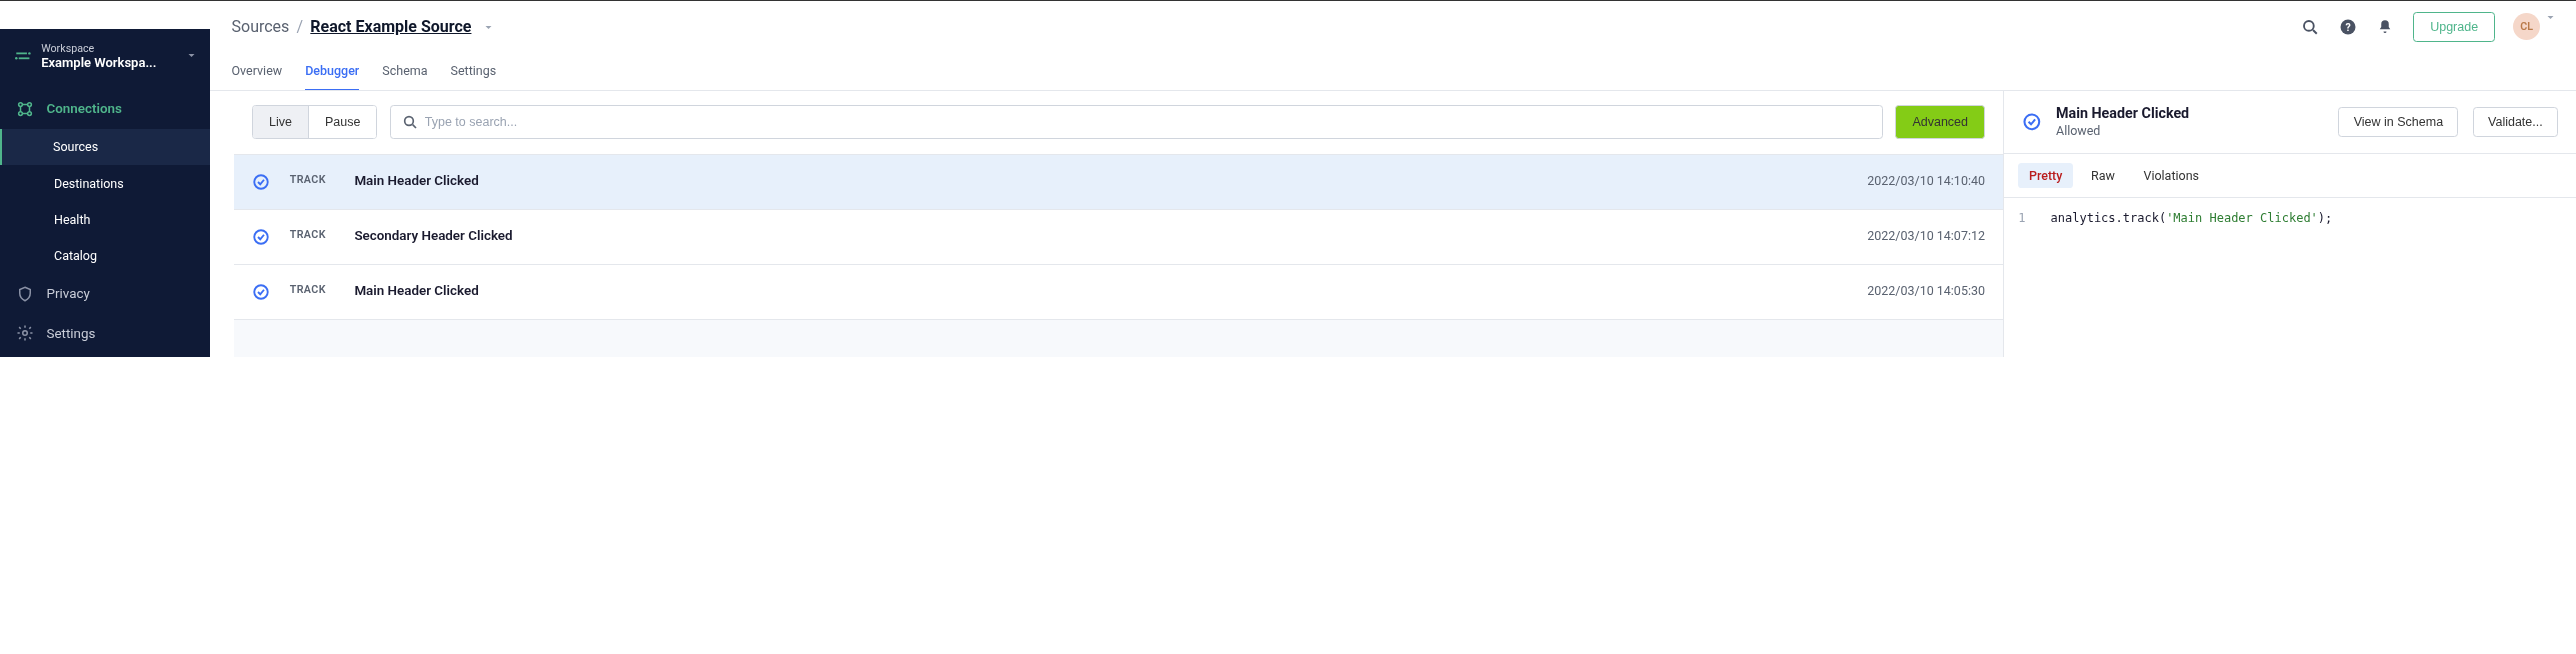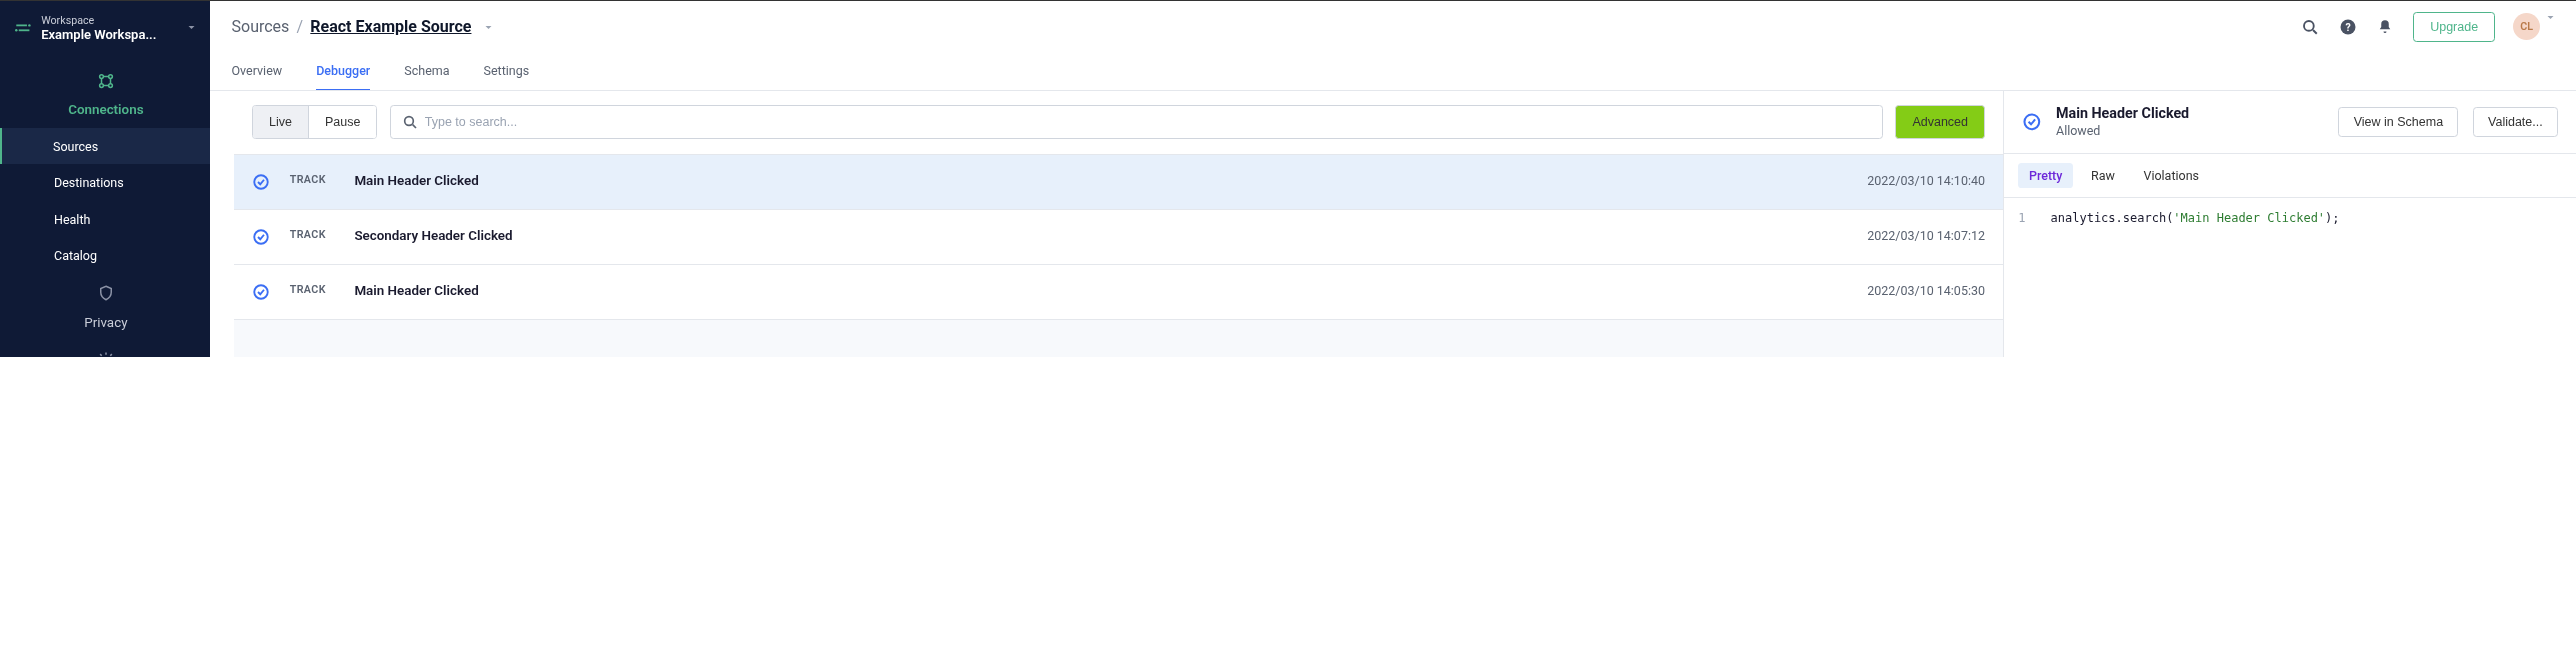--- a/index.html
+++ b/index.html
@@ -1,49 +1,49 @@
 <!DOCTYPE html>
 <html style="font-size:14.3px"><head>
   <meta charset="utf-8">
   <style>
     * { margin: 0; padding: 0; box-sizing: border-box; }
     body { font-family: -apple-system, BlinkMacSystemFont, "Segoe UI", Roboto, sans-serif; font-size: 12.5px; color: #1a1a2e; background: #fff; overflow: hidden; }
     .app { display: flex; height: 357px; border-top: 1.8px solid #333; }
     
     
-    .sidebar { width: 210px; background: #0f1a36; color: #fff; display: flex; flex-direction: column; flex-shrink: 0; }
+    .sidebar { width: 210px; background: #0f1a36; color: #fff; display: flex; flex-direction: column; flex-shrink: 0; margin-top: 28px; }
     .workspace-row { display: flex; align-items: center; padding: 12.5px 14.3px 12.5px 12.5px; gap: 9px; cursor: pointer; }
     .workspace-logo { width: 19.7px; height: 19.7px; display: flex; align-items: center; justify-content: center; flex-shrink: 0; }
     .workspace-text { flex: 1; min-width: 0; }
     .workspace-label { font-size: 10.7px; color: #c9cdd8; }
     .workspace-name { font-size: 13px; font-weight: 600; color: #fff; white-space: nowrap; overflow: hidden; text-overflow: ellipsis; }
     .workspace-chevron { color: #8b92a6; }
     
     .nav-section { margin-top: 7.2px; }
-    .nav-item { display: flex; align-items: center; padding: 10.7px 14.3px 10.7px 16px; gap: 12.5px; cursor: pointer; font-size: 13.4px; color: #c9cdd8; flex-direction: column; }
+    .nav-item { display: flex; align-items: center; padding: 10.7px 14.3px 10.7px 16px; gap: 12.5px; cursor: pointer; font-size: 13.4px; color: #c9cdd8; }
     .nav-item.active { color: #4fb58b; font-weight: 600; }
     .nav-icon { width: 18px; height: 18px; display: flex; align-items: center; justify-content: center; flex-shrink: 0; }
     .nav-sub { padding: 10.7px 14.3px 10.7px 54px; font-size: 12.5px; color: #ffffff; cursor: pointer; }
     .nav-sub.active { background: #1a2847; color: #fff; border-left: 2.7px solid #4fb58b; padding-left: 51px; }
     
     
     .main { flex: 1; display: flex; flex-direction: column; background: #fff; min-width: 0; }
     .topbar { display: flex; align-items: center; padding: 10.7px 21.5px; gap: 9px; }
     .breadcrumb { flex: 1; display: flex; align-items: center; gap: 7.2px; font-size: 16px; }
     .crumb-root { color: #5a6270; }
     .crumb-sep { color: #9aa3b2; }
     .crumb-current { font-weight: 700; color: #0f172a; text-decoration: underline; }
     .crumb-chevron { color: #9aa3b2; margin-left: 5.4px; cursor: pointer; }
     .top-actions { display: flex; align-items: center; gap: 18px; }
     .top-icon { width: 19.7px; height: 19.7px; color: #4a5263; cursor: pointer; display: flex; align-items: center; justify-content: center; }
     .upgrade-btn { border: 1.3px solid #4fb58b; color: #4fb58b; background: #fff; padding: 7.2px 16px; border-radius: 3.6px; font-size: 12.5px; font-weight: 500; cursor: pointer; }
     .avatar-wrap { display: flex; align-items: flex-start; gap: 5.4px; cursor: pointer; }
     .avatar { width: 27px; height: 27px; border-radius: 50%; background: #f5d7c9; color: #b97a4a; display: flex; align-items: center; justify-content: center; font-size: 10.7px; font-weight: 600; }
     
-    .tabs { display: flex; padding: 0 21.5px; gap: 34px; border-bottom: 0.9px solid #e4e7ec; }
+    .tabs { display: flex; padding: 0 21.5px; gap: 23px; border-bottom: 0.9px solid #e4e7ec; }
     .tab { padding: 10.7px 0; font-size: 12.5px; color: #5a6270; cursor: pointer; border-bottom: 1.8px solid transparent; }
     .tab.active { color: #3b6ef4; border-bottom-color: #3b6ef4; font-weight: 500; }
     
     
     .content { flex: 1; display: flex; min-height: 0; margin-left: 24px; }
     .left-pane { flex: 1; border-right: 0.9px solid #e4e7ec; display: flex; flex-direction: column; background: #f7f9fc; min-width: 0; }
     .controls { display: flex; align-items: center; padding: 14.3px 18px; gap: 12.5px; background: #fff; border-bottom: 0.9px solid #e4e7ec; }
     .toggle-group { display: flex; border: 0.9px solid #d0d5dd; border-radius: 3.6px; overflow: hidden; }
     .toggle-btn { padding: 9px 16px; font-size: 12.5px; background: #fff; border: none; cursor: pointer; color: #333; }
     .toggle-btn.active { background: #eef0f4; font-weight: 500; }
@@ -64,21 +64,21 @@
     .right-pane { width: 572px; display: flex; flex-direction: column; background: #fff; flex-shrink: 0; }
     .detail-header { display: flex; align-items: center; padding: 14.3px 18px; gap: 14.3px; border-bottom: 0.9px solid #e4e7ec; }
     .detail-check { width: 19.7px; height: 19.7px; color: #3b6ef4; flex-shrink: 0; }
     .detail-title-wrap { flex: 1; }
     .detail-title { font-size: 14.3px; font-weight: 700; color: #1a1a2e; }
     .detail-status { font-size: 12.5px; color: #5a6270; margin-top: 1.8px; }
     .detail-btn { padding: 7.2px 14.3px; font-size: 12.5px; background: #fff; border: 0.9px solid #d0d5dd; border-radius: 3.6px; cursor: pointer; color: #333; }
     
     .detail-tabs { display: flex; padding: 9px 14.3px; gap: 7.2px; border-bottom: 0.9px solid #e4e7ec; }
     .detail-tab { padding: 5.4px 10.7px; font-size: 12.5px; color: #333; cursor: pointer; border-radius: 3.6px; }
-    .detail-tab.active { background: #e7f0fb; color: #6d28d9; font-weight: 500; }
+    .detail-tab.active { background: #e7f0fb; color: #b91c1c; font-weight: 500; }
     
     .code-view { padding: 12.5px 14.3px; font-family: "SFMono-Regular", Consolas, monospace; font-size: 12px; display: flex; gap: 25px; }
     .code-gutter { color: #9aa3b2; }
     .code-line { white-space: pre; }
     .code-str { color: #2e7d32; }
   </style>
 </head>
 <body>
 
 <div class="app">
@@ -257,19 +257,19 @@
           <button class="detail-btn">View in Schema</button>
           <button class="detail-btn">Validate...</button>
         </div>
         <div class="detail-tabs">
           <div class="detail-tab active">Pretty</div>
           <div class="detail-tab">Raw</div>
           <div class="detail-tab">Violations</div>
         </div>
         <div class="code-view">
           <span class="code-gutter">1</span>
-          <span class="code-line"><span>analytics.search(</span><span class="code-str">'Main Header Clicked'</span><span>);</span></span>
+          <span class="code-line"><span>analytics.track(</span><span class="code-str">'Main Header Clicked'</span><span>);</span></span>
         </div>
       </div>
     </div>
   </div>
 </div>
 
 
 </body></html>

